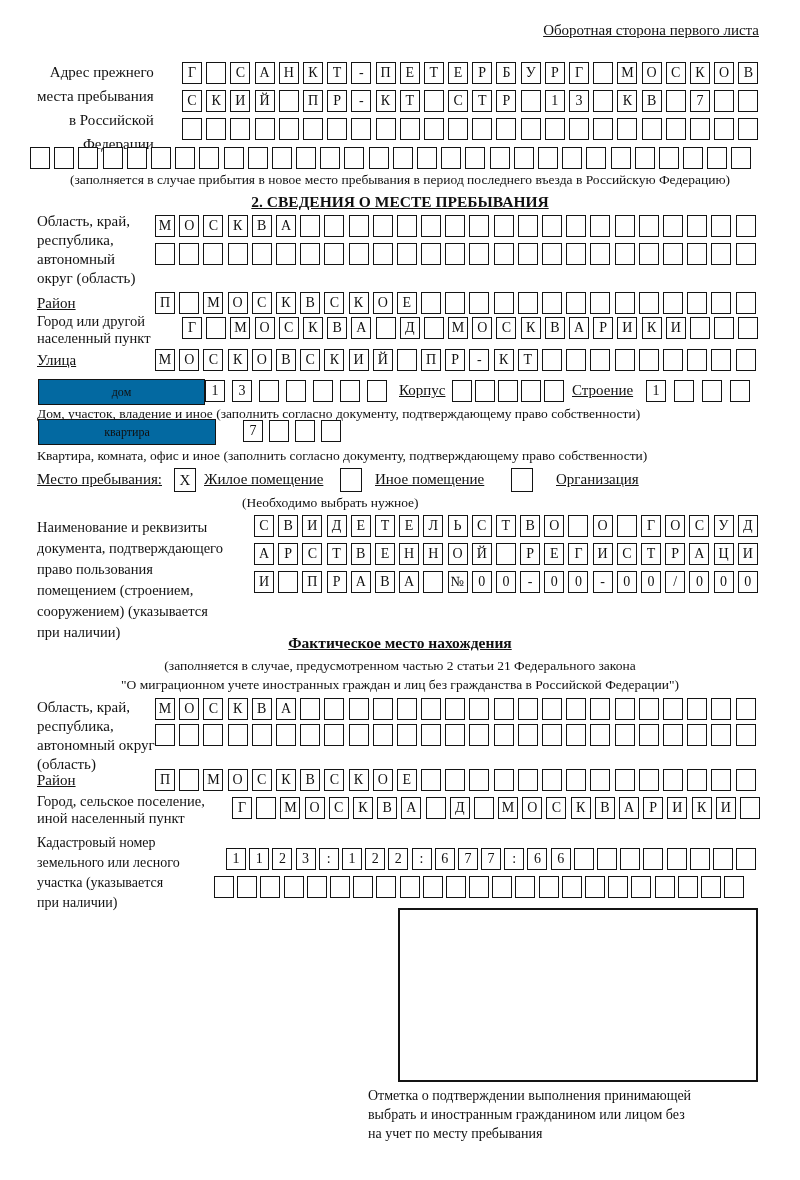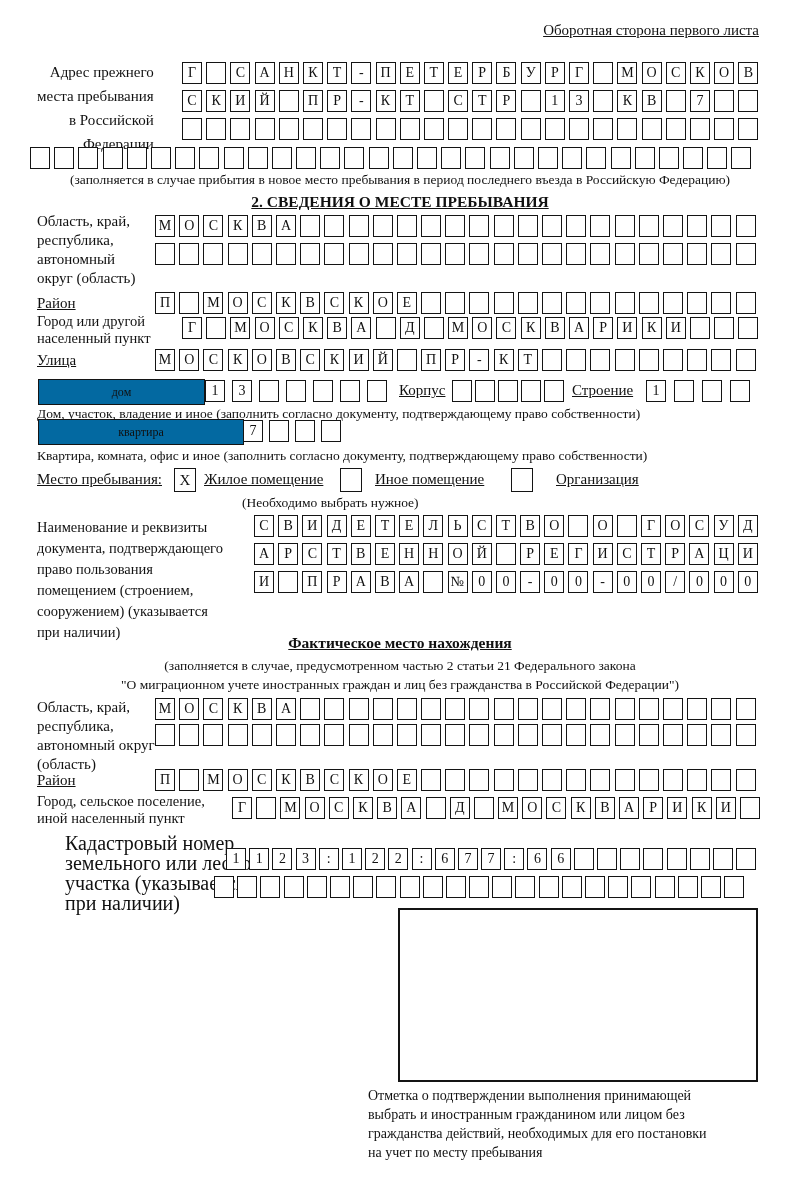--- a/index.html
+++ b/index.html
@@ -8,21 +8,21 @@
     font-family:"Liberation Serif","DejaVu Serif",serif;color:#111;overflow:hidden;
   }
   .txt{position:absolute;font-size:15px;white-space:nowrap;text-decoration:underline;}
   .note{position:absolute;font-size:13.5px;white-space:nowrap;}
   .center{left:0;right:0;text-align:center;}
   .bold{font-weight:bold;font-size:15.5px;}
   .lines{position:absolute;font-size:15px;}
   .lines div{white-space:nowrap;}
   .lh24 div{line-height:24px;text-align:right;}
   .lh21 div{line-height:21px;font-size:14.5px;}
-  .lh20 div{line-height:20px;font-size:20px;margin-left:28px;}
+  .lh20 div{line-height:20px;font-size:14px;}
   .lh19 div{line-height:19px;}
   .lh17 div{line-height:17px;font-size:14.5px;}
   .row{position:absolute;display:flex;gap:4.2px;}
   .gap7{gap:7px;} .gap3{gap:3px;} .gap8{gap:8px;} .gap6{gap:6px;} .gap32{gap:3.2px;}
   .cell{
     box-sizing:border-box;width:20px;height:22px;border:1.8px solid #141414;
     display:flex;align-items:center;justify-content:center;
     font-size:14px;line-height:1;background:#fff;flex:0 0 auto;
   }
   .chk{
@@ -336,21 +336,21 @@
     </div>
   <div class="txt" style="left:572px;top:382px">Строение</div>
   <div class="row gap8" style="left:646px;top:380px">
       <span class="cell">1</span>
       <span class="cell"></span>
       <span class="cell"></span>
       <span class="cell"></span>
     </div>
   <div class="note" style="left:37px;top:406px">Дом, участок, владение и иное (заполнить согласно документу, подтверждающему право собственности)</div>
 
-  <div class="rect" style="left:30px;top:419px;width:206px">квартира</div>
+  <div class="rect" style="left:30px;top:419px;width:178px">квартира</div>
   <div class="row gap6" style="left:243px;top:420px">
       <span class="cell">7</span>
       <span class="cell"></span>
       <span class="cell"></span>
       <span class="cell"></span>
     </div>
   <div class="note" style="left:37px;top:448px">Квартира, комната, офис и иное (заполнить согласно документу, подтверждающему право собственности)</div>
 
   <div class="txt" style="left:37px;top:471px">Место пребывания:</div>
   <div class="chk" style="left:174px;top:468px">X</div>
@@ -618,17 +618,16 @@
       <span class="cell"></span>
       <span class="cell"></span>
       <span class="cell"></span>
       <span class="cell"></span>
     </div>
 
   <div class="stamp" style="left:398px;top:908px;width:360px;height:174px"></div>
   <div class="caption" style="left:368px;top:1086px;width:420px">
       <div>Отметка о подтверждении выполнения принимающей</div>
       <div>выбрать и иностранным гражданином или лицом без</div>
-      <div>гражданства действий, необходимых для его постановки</div>
       <div>на учет по месту пребывания</div>
     </div>
 
 </div>
 
 </body></html>

